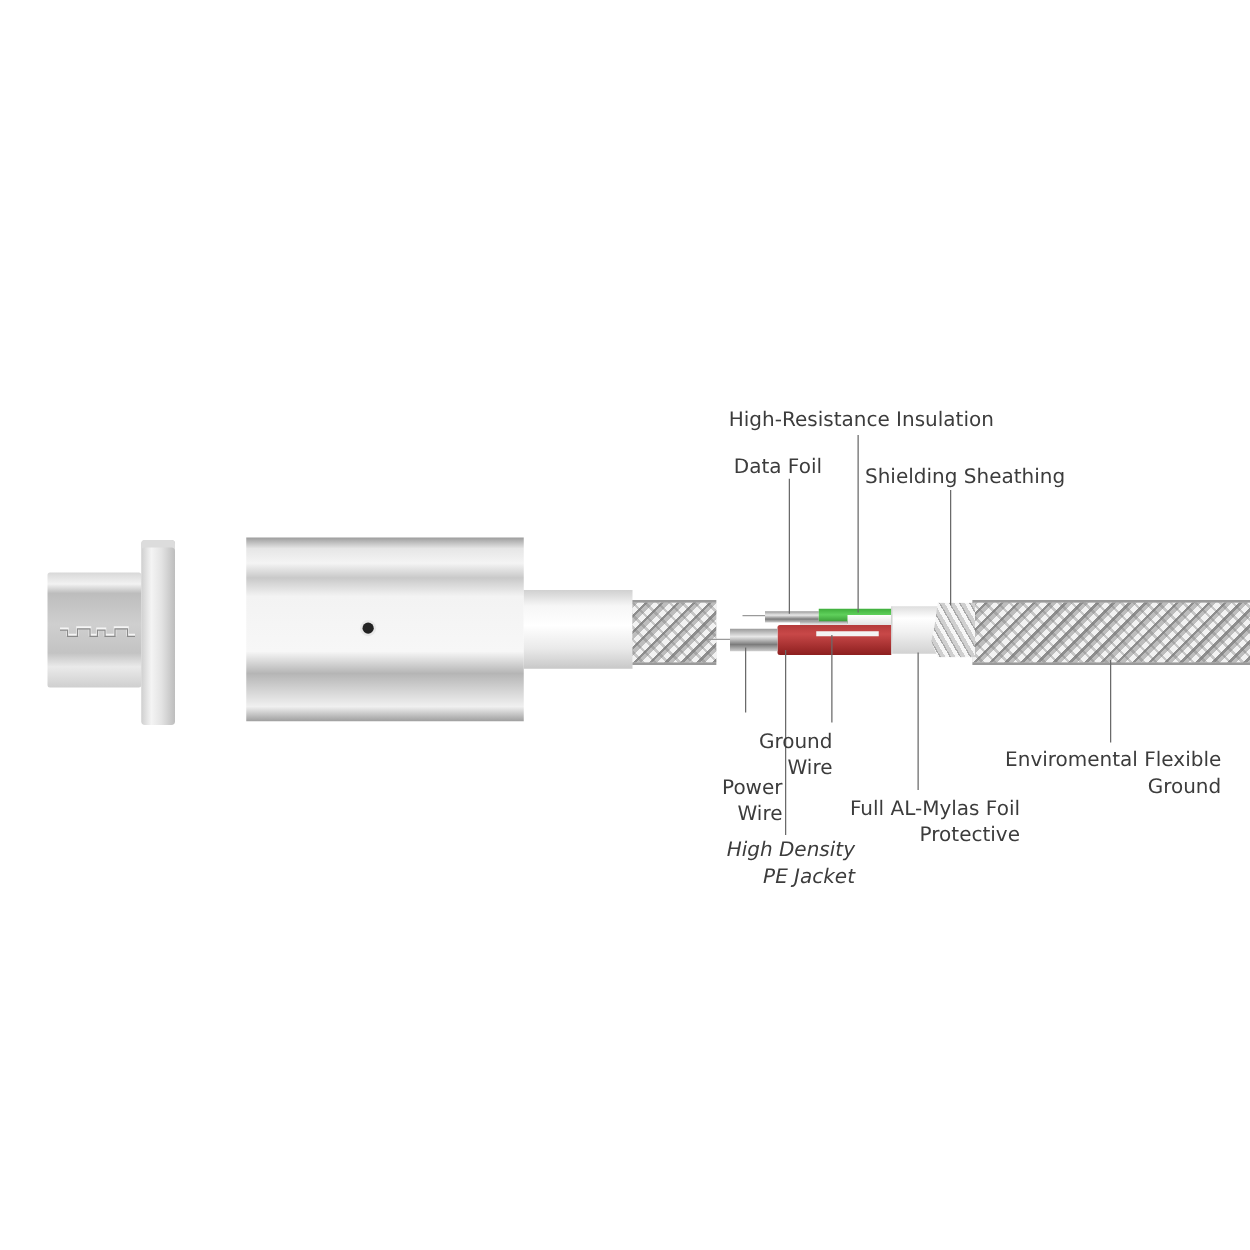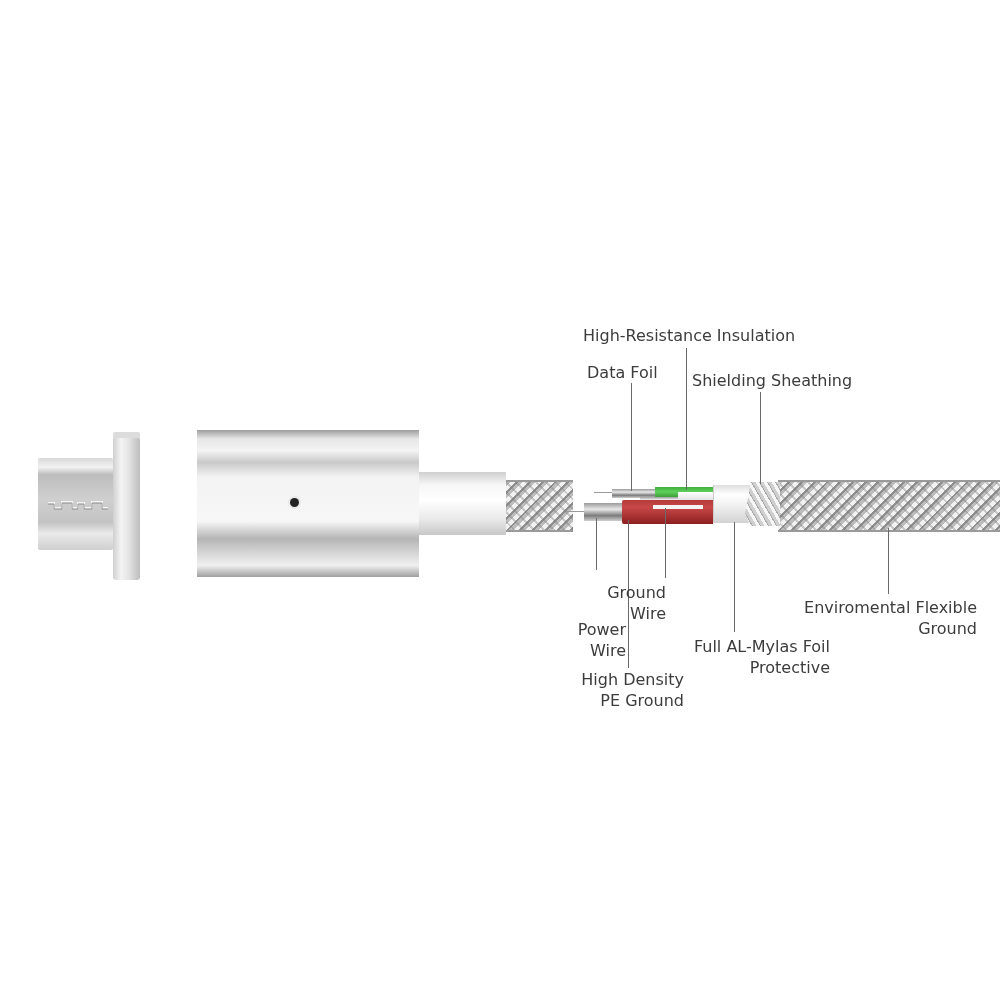--- a/index.html
+++ b/index.html
@@ -98,24 +98,24 @@
 <div class="label" style="left:692px; top:370px;">Shielding Sheathing</div>
 
 <div class="label" style="left:566px; top:571px; width:60px;margin-top:48px;">
   <div>Power</div>
   <div>Wire</div>
 </div>
 <div class="label" style="left:594px; top:582px; width:72px;">
   <div>Ground</div>
   <div>Wire</div>
 </div>
-<div class="label" style="left:670px; top:636px; width:146px;margin-left:14px;">
+<div class="label" style="left:670px; top:636px; width:146px;">
   <div>Full AL-Mylas Foil</div>
   <div>Protective</div>
 </div>
-<div class="label" style="left:572px; top:669px; width:112px;">
+<div class="label" style="left:572px; top:669px; width:112px;font-style:italic;">
   <div>High Density</div>
-  <div>PE Ground</div>
+  <div>PE Jacket</div>
 </div>
 <div class="label" style="left:795px; top:597px; width:182px;">
   <div>Enviromental Flexible</div>
   <div>Ground</div>
 </div>
 
 </body></html>

